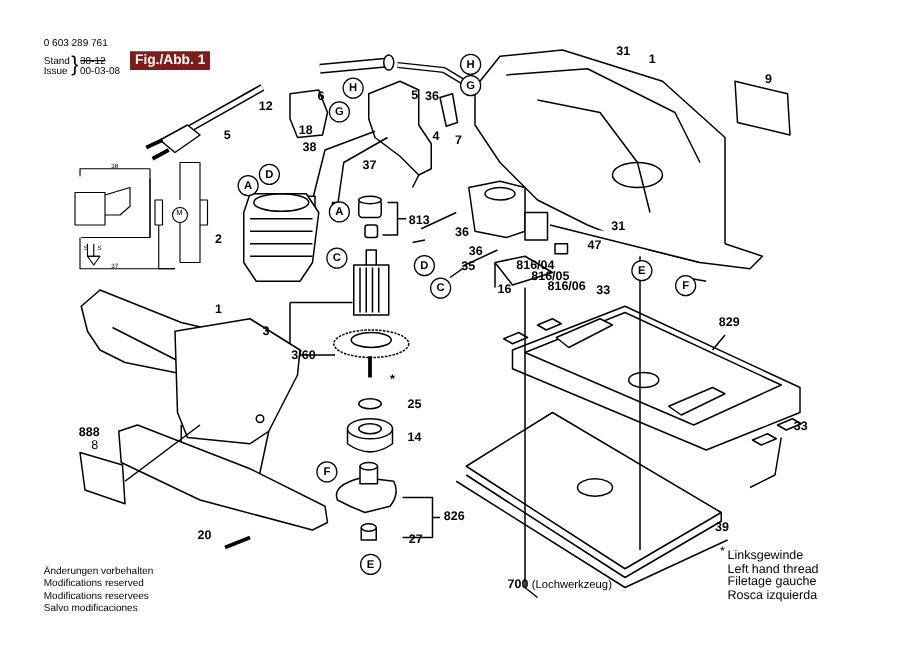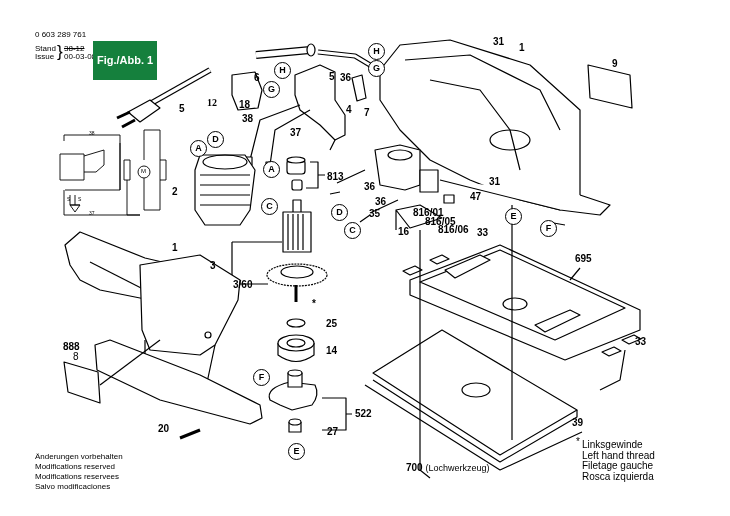--- a/index.html
+++ b/index.html
@@ -1,20 +1,20 @@
 <!DOCTYPE html>
 <html><head>
 <meta charset="utf-8">
 <style>
   html, body { margin:0; padding:0; background:#fff; }
   body { width:730px; height:516px; position:relative; overflow:hidden; font-family:"Liberation Sans", sans-serif; color:#000; }
   .t { position:absolute; font-size:8px; line-height:9px; white-space:nowrap; }
   .lbl { position:absolute; font-size:10px; font-weight:bold; font-family:"Liberation Sans", sans-serif; line-height:11px; white-space:nowrap; }
   .circ { position:absolute; width:15px; height:15px; border:1px solid #000; border-radius:50%; background:#fff; font-size:9px; font-weight:bold; text-align:center; line-height:15px; }
-  .figbox { position:absolute; left:93px; top:41px; background:#15803d; color:#fff; font-weight:bold; font-size:11px; padding:13px 4px; line-height:13px; }
+  .figbox { position:absolute; left:104px; top:41px; background:#7f1d1d; color:#fff; font-weight:bold; font-size:11px; padding:1px 4px; line-height:13px; }
   svg#art { position:absolute; left:0; top:0; }
   .notes { position:absolute; font-size:8px; line-height:10px; }
 </style>
 </head>
 <body>
 
 <div class="t" style="left:35px;top:30px;">0 603 289 761</div>
 <div class="t" style="left:35px;top:44px;">Stand</div>
 <div class="t" style="left:35px;top:52px;text-align:center;">Issue</div>
 <div class="t" style="left:57px;top:43px;font-size:17px;line-height:18px;">}</div>
@@ -164,21 +164,21 @@
 <div class="lbl" style="left:493px;top:36px;">31</div>
 <div class="lbl" style="left:519px;top:42px;">1</div>
 <div class="lbl" style="left:612px;top:58px;">9</div>
 <div class="circ" style="left:368px;top:43px;">H</div>
 <div class="circ" style="left:368px;top:60px;">G</div>
 <div class="lbl" style="left:254px;top:72px;">6</div>
 <div class="lbl" style="left:329px;top:71px;">5</div>
 <div class="circ" style="left:274px;top:62px;">H</div>
 <div class="lbl" style="left:340px;top:72px;">36</div>
 <div class="circ" style="left:263px;top:81px;">G</div>
-<div class="lbl" style="left:207px;top:97px;font-family:Liberation Serif, serif;">12</div>
+<div class="lbl" style="left:207px;top:80px;">12</div>
 <div class="lbl" style="left:179px;top:103px;">5</div>
 <div class="lbl" style="left:346px;top:104px;">4</div>
 <div class="lbl" style="left:364px;top:107px;">7</div>
 <div class="lbl" style="left:239px;top:99px;">18</div>
 <div class="lbl" style="left:242px;top:113px;">38</div>
 <div class="lbl" style="left:290px;top:127px;">37</div>
 <div class="circ" style="left:190px;top:140px;">A</div>
 <div class="circ" style="left:207px;top:131px;">D</div>
 <div class="circ" style="left:263px;top:161px;">A</div>
 <div class="lbl" style="left:172px;top:186px;">2</div>
@@ -186,36 +186,36 @@
 <div class="lbl" style="left:327px;top:171px;">813</div>
 <div class="lbl" style="left:364px;top:181px;">36</div>
 <div class="lbl" style="left:354px;top:208px;margin-left:15px;">35</div>
 <div class="lbl" style="left:375px;top:196px;">36</div>
 <div class="circ" style="left:331px;top:204px;">D</div>
 <div class="circ" style="left:344px;top:222px;">C</div>
 <div class="lbl" style="left:489px;top:176px;">31</div>
 <div class="lbl" style="left:470px;top:191px;">47</div>
 <div class="circ" style="left:505px;top:208px;">E</div>
 <div class="circ" style="left:540px;top:220px;">F</div>
-<div class="lbl" style="left:413px;top:207px;">816/01</div>
+<div class="lbl" style="left:413px;top:207px;">816/04</div>
 <div class="lbl" style="left:425px;top:216px;">816/05</div>
 <div class="lbl" style="left:438px;top:224px;">816/06</div>
 <div class="lbl" style="left:398px;top:226px;">16</div>
 <div class="lbl" style="left:477px;top:227px;">33</div>
-<div class="lbl" style="left:575px;top:253px;">695</div>
+<div class="lbl" style="left:575px;top:253px;">829</div>
 <div class="lbl" style="left:172px;top:242px;">1</div>
 <div class="lbl" style="left:210px;top:260px;">3</div>
 <div class="lbl" style="left:233px;top:279px;">3/60</div>
 <div class="lbl" style="left:312px;top:298px;">*</div>
 <div class="lbl" style="left:326px;top:318px;">25</div>
 <div class="lbl" style="left:326px;top:345px;">14</div>
 <div class="lbl" style="left:63px;top:341px;">888</div>
 <div class="lbl" style="left:73px;top:351px;font-weight:normal;">8</div>
 <div class="circ" style="left:253px;top:369px;">F</div>
-<div class="lbl" style="left:355px;top:408px;">522</div>
+<div class="lbl" style="left:355px;top:408px;">826</div>
 <div class="lbl" style="left:327px;top:426px;">27</div>
 <div class="circ" style="left:288px;top:443px;">E</div>
 <div class="lbl" style="left:158px;top:423px;">20</div>
 <div class="lbl" style="left:635px;top:336px;">33</div>
 <div class="lbl" style="left:572px;top:385px;margin-top:32px;">39</div>
 <div class="lbl" style="left:406px;top:462px;">
   <span>700</span>
   <span style="font-weight:normal;font-size:9px;">(Lochwerkzeug)</span>
 </div>
 

